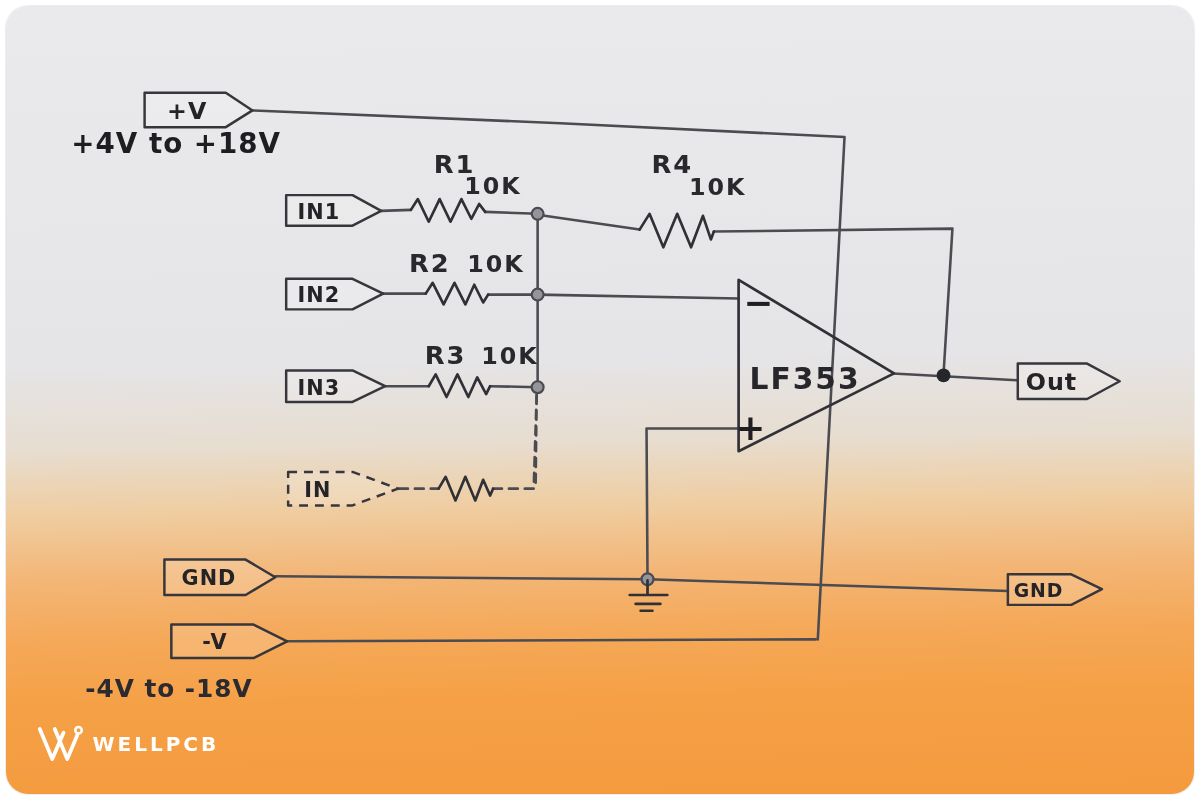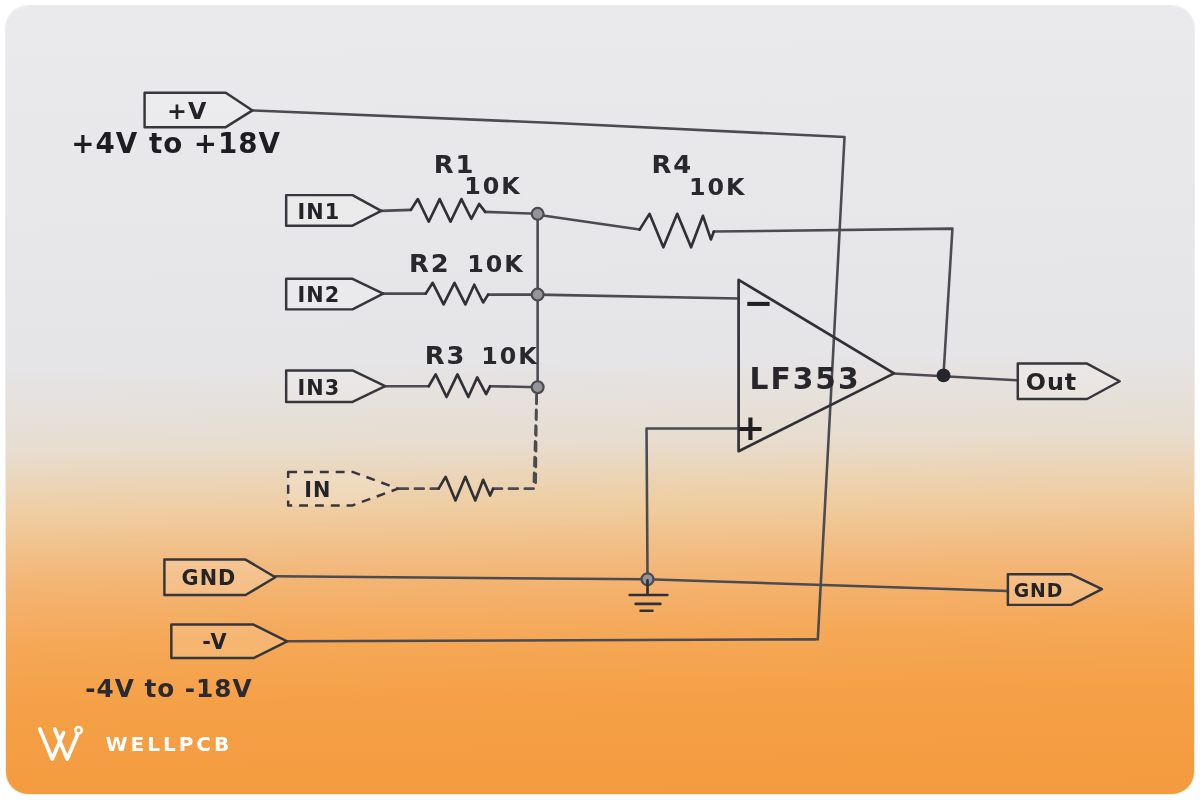--- a/index.html
+++ b/index.html
@@ -29,21 +29,21 @@
   .t-tag{font-size:21px;letter-spacing:1px;}
   .t-tag-big{font-size:24px;letter-spacing:1px;}
   .t-anno{font-size:28px;letter-spacing:1px;fill:#1d1d22;}
   .t-anno-sm{font-size:25px;letter-spacing:1px;fill:#2a2a30;}
   .t-rname{font-size:26px;letter-spacing:2px;fill:#28282d;}
   .t-rval{font-size:24px;letter-spacing:2px;fill:#28282d;}
   .t-part{font-size:30px;letter-spacing:2px;fill:#26262b;}
   .t-pm{font-size:36px;fill:#1e1e23;}
   .watermark{
     position:absolute;left:36px;top:724px;height:40px;
-    display:flex;align-items:center;gap:22px;
+    display:flex;align-items:center;gap:9px;
   }
   .watermark .brand{
     color:#ffffff;font-family:"DejaVu Sans","Liberation Sans",sans-serif;
     font-weight:bold;font-size:20px;letter-spacing:3px;
   }
 </style>
 </head>
 <body>
 
 <div class="photo-frame">

